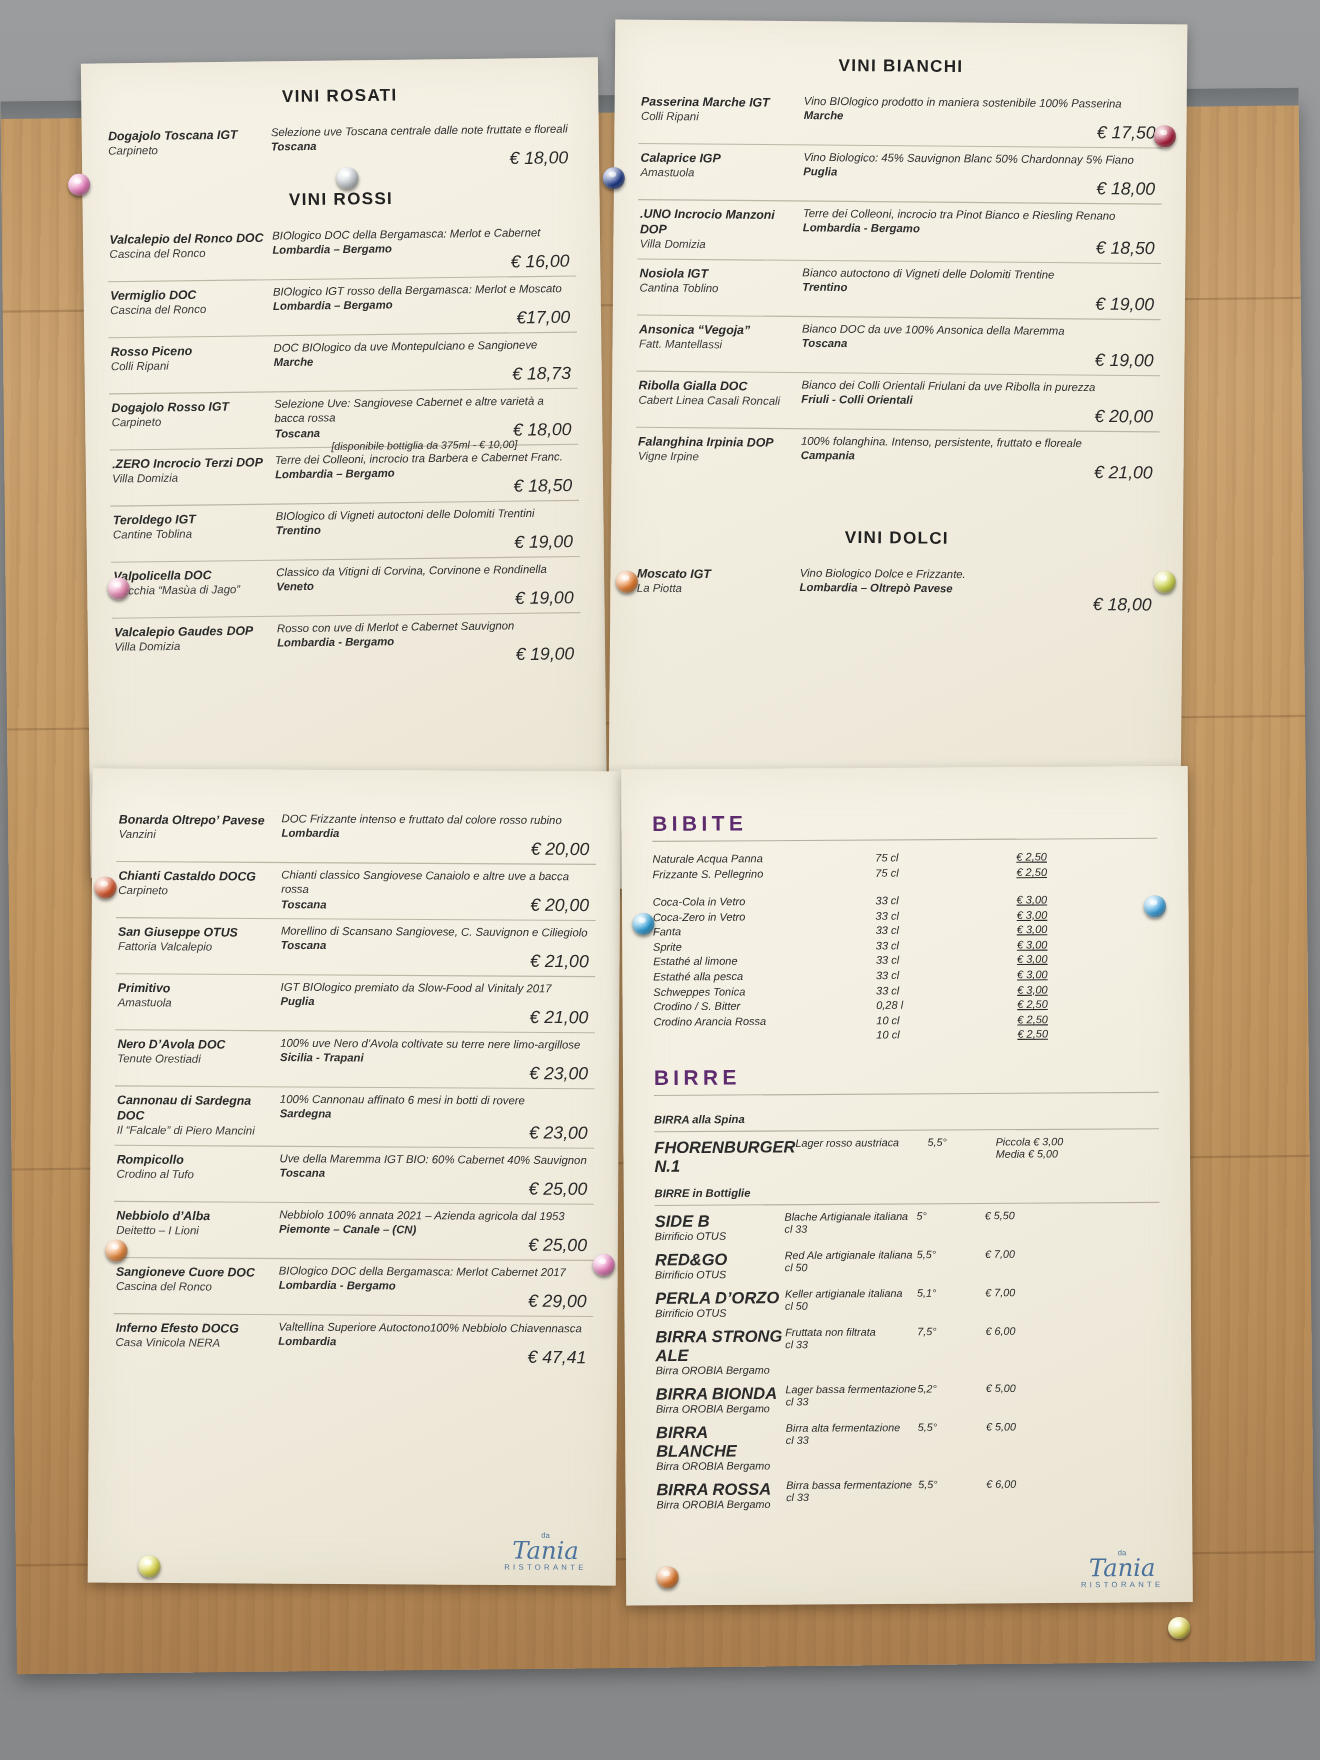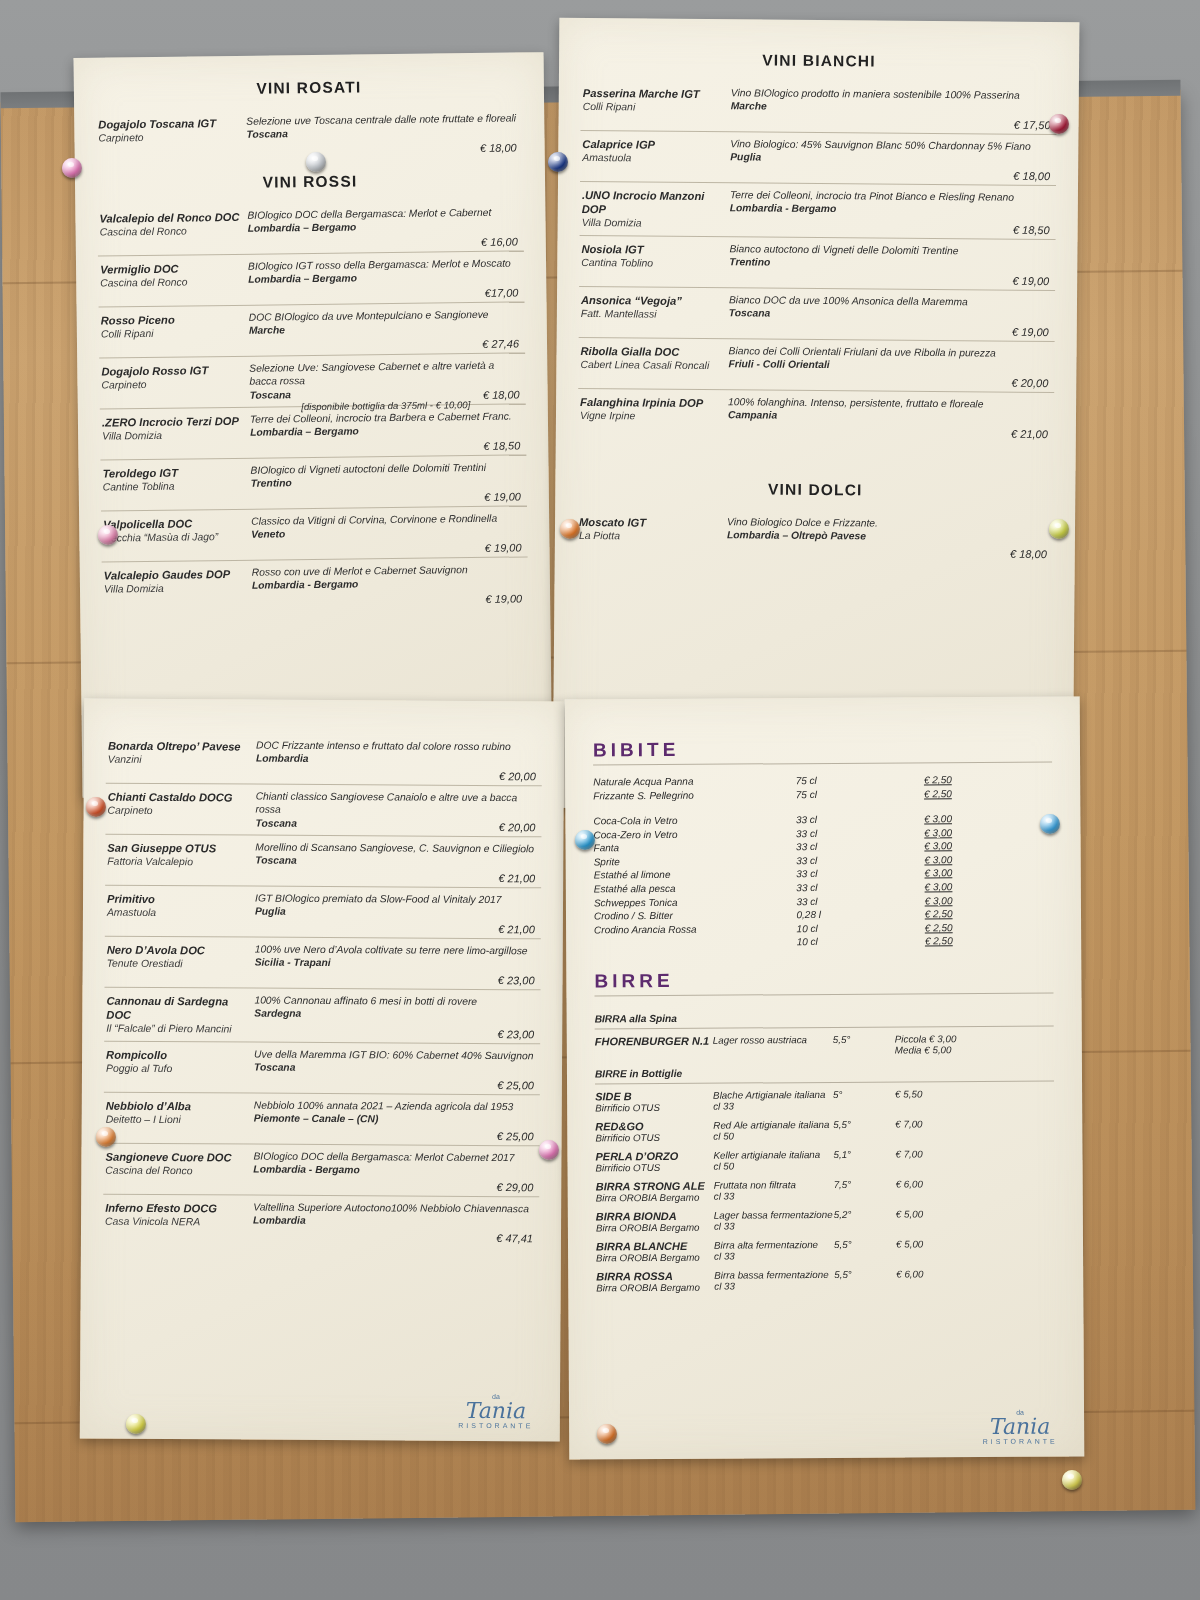--- a/index.html
+++ b/index.html
@@ -49,38 +49,38 @@
   .row:last-child{border-bottom:none;}
   .nm{font-size:11.2px;font-weight:bold;font-style:italic;line-height:1.25;}
   .prod{font-size:10.4px;font-style:italic;color:#3a3a3a;line-height:1.25;}
   .desc{
     position:absolute;left:150px;top:5px;right:4px;
     font-size:10.3px;font-style:italic;line-height:1.3;color:#2d2d2d;
   }
   .reg{font-weight:bold;font-style:italic;}
   .note{font-size:9.6px;font-style:italic;}
   .price{
-    position:absolute;right:6px;bottom:3px;font-size:11px;font-style:italic;
+    position:absolute;right:6px;bottom:3px;font-size:16px;font-style:italic;
   }
   .left{width:145px;}
   
   .dhead{
     font-size:19px;font-weight:bold;letter-spacing:4px;color:#5d2b6e;
     border-bottom:1px solid #b7b0a0;padding-bottom:3px;margin:6px 0 10px 0;
   }
   table.drinks{width:100%;border-collapse:collapse;font-size:10px;font-style:italic;}
   table.drinks td{padding:1.3px 0;vertical-align:top;}
   td.c1{width:150px;}
   td.c2{width:95px;}
   td.c3{width:95px;text-decoration:underline;}
   .gap{height:9px;}
   .bsub{font-size:10.2px;font-weight:bold;font-style:italic;padding-top:7px;}
   table.beer{width:100%;border-collapse:collapse;font-size:9.8px;font-style:italic;}
   table.beer td{padding:3.5px 0;vertical-align:top;}
-  .bn{font-weight:bold;font-size:11px;}
+  .bn{font-weight:bold;font-size:15px;}
   .ruleline{border-top:1px solid #b7b0a0;height:1px;margin:4px 0 2px 0;}
   
   .logo{position:absolute;right:18px;bottom:12px;width:92px;text-align:center;opacity:.85;}
   .logo .tn{font-family:"DejaVu Serif", serif;font-size:22px;color:#2f5f93;font-style:italic;line-height:1;}
   .logo .rs{font-size:7px;letter-spacing:3px;color:#2f5f93;}
   .logo .arc{font-size:7px;color:#2f5f93;}
   
   .pin{position:absolute;width:20px;height:20px;border-radius:50%;box-shadow:0 2px 3px rgba(0,0,0,.45), inset -3px -4px 6px rgba(0,0,0,.25), inset 3px 3px 6px rgba(255,255,255,.55);}
   .pin:after{content:"";position:absolute;left:6px;top:4px;width:6px;height:5px;border-radius:50%;background:rgba(255,255,255,.6);}
 </style>
@@ -126,21 +126,21 @@
           </div>
           <div class="desc">BIOlogico IGT rosso della Bergamasca: Merlot e Moscato<div class="reg">Lombardia – Bergamo</div></div>
           <div class="price">€17,00</div>
         </div>
         <div class="row">
           <div class="left">
             <div class="nm">Rosso Piceno</div>
             <div class="prod">Colli Ripani</div>
           </div>
           <div class="desc">DOC BIOlogico da uve Montepulciano e Sangioneve<div class="reg">Marche</div></div>
-          <div class="price">€ 27,46</div>
+          <div class="price">€ 18,73</div>
         </div>
         <div class="row">
           <div class="left">
             <div class="nm">Dogajolo Rosso IGT</div>
             <div class="prod">Carpineto</div>
           </div>
           <div class="desc">Selezione Uve: Sangiovese Cabernet e altre varietà a bacca rossa<div class="reg">Toscana</div><div class="note" style="text-align: center;">[disponibile bottiglia da 375ml - € 10,00]</div></div>
           <div class="price">€ 18,00</div>
         </div>
         <div class="row">
@@ -311,21 +311,21 @@
           <div class="left">
             <div class="nm">Cannonau di Sardegna DOC</div>
             <div class="prod">Il “Falcale” di Piero Mancini</div>
           </div>
           <div class="desc">100% Cannonau affinato 6 mesi in botti di rovere<div class="reg">Sardegna</div></div>
           <div class="price">€ 23,00</div>
         </div>
         <div class="row">
           <div class="left">
             <div class="nm">Rompicollo</div>
-            <div class="prod">Poggio al Tufo</div>
+            <div class="prod">Crodino al Tufo</div>
           </div>
           <div class="desc">Uve della Maremma IGT BIO: 60% Cabernet 40% Sauvignon<div class="reg">Toscana</div></div>
           <div class="price">€ 25,00</div>
         </div>
         <div class="row">
           <div class="left">
             <div class="nm">Nebbiolo d’Alba</div>
             <div class="prod">Deitetto – I Lioni</div>
           </div>
           <div class="desc">Nebbiolo 100% annata 2021 – Azienda agricola dal 1953<div class="reg">Piemonte – Canale – (CN)</div></div>

